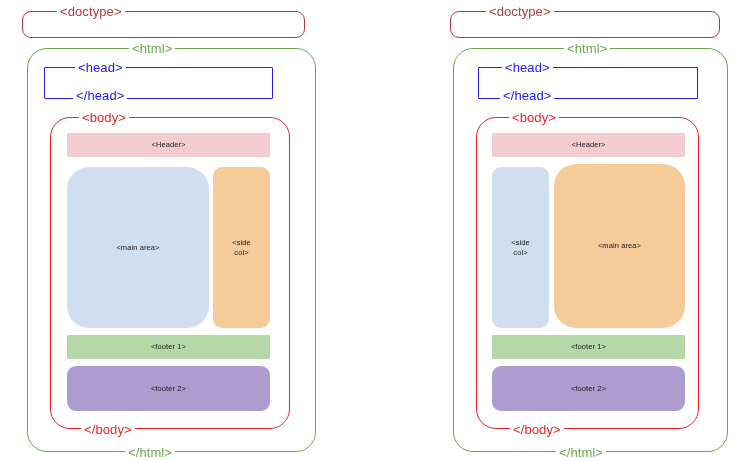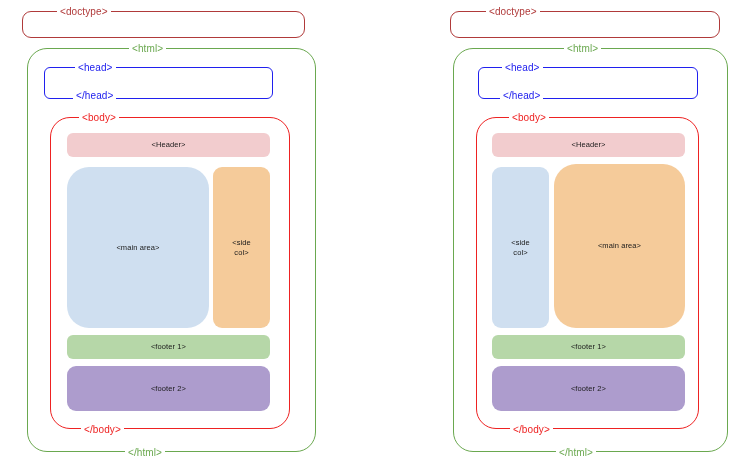--- a/index.html
+++ b/index.html
@@ -35,21 +35,21 @@
   .outline {
     position: absolute;
     box-sizing: border-box;
     background: transparent;
   }
 
   
   .tag-label {
     position: absolute;
     background: #ffffff;
-    font-size: 10px;
+    font-size: 13px;
     line-height: 9px;
     letter-spacing: 0.1px;
     white-space: nowrap;
     padding: 0 3px;
     z-index: 6;
     text-align: center;
   }
 
   
   .block {
@@ -60,21 +60,21 @@
     justify-content: center;
     text-align: center;
     font-size: 7.5px;
     line-height: 10px;
     color: #1a1a1a;
     letter-spacing: 0.1px;
   }
 
   .rounded-lg { border-radius: 22px; }
   .rounded-md { border-radius: 9px; text-align: center; }
-  .rounded-sm { border-radius: 6px; }
+  .rounded-sm { border-radius: 1px; }
   .rounded-xl { border-radius: 20px; }
 </style>
 </head>
 <body>
 
 <div id="canvas">
 
   <div class="diagram left">
 
     <div class="outline rounded-md" style="left:22px; top:11px; width:283px; height:27px;

